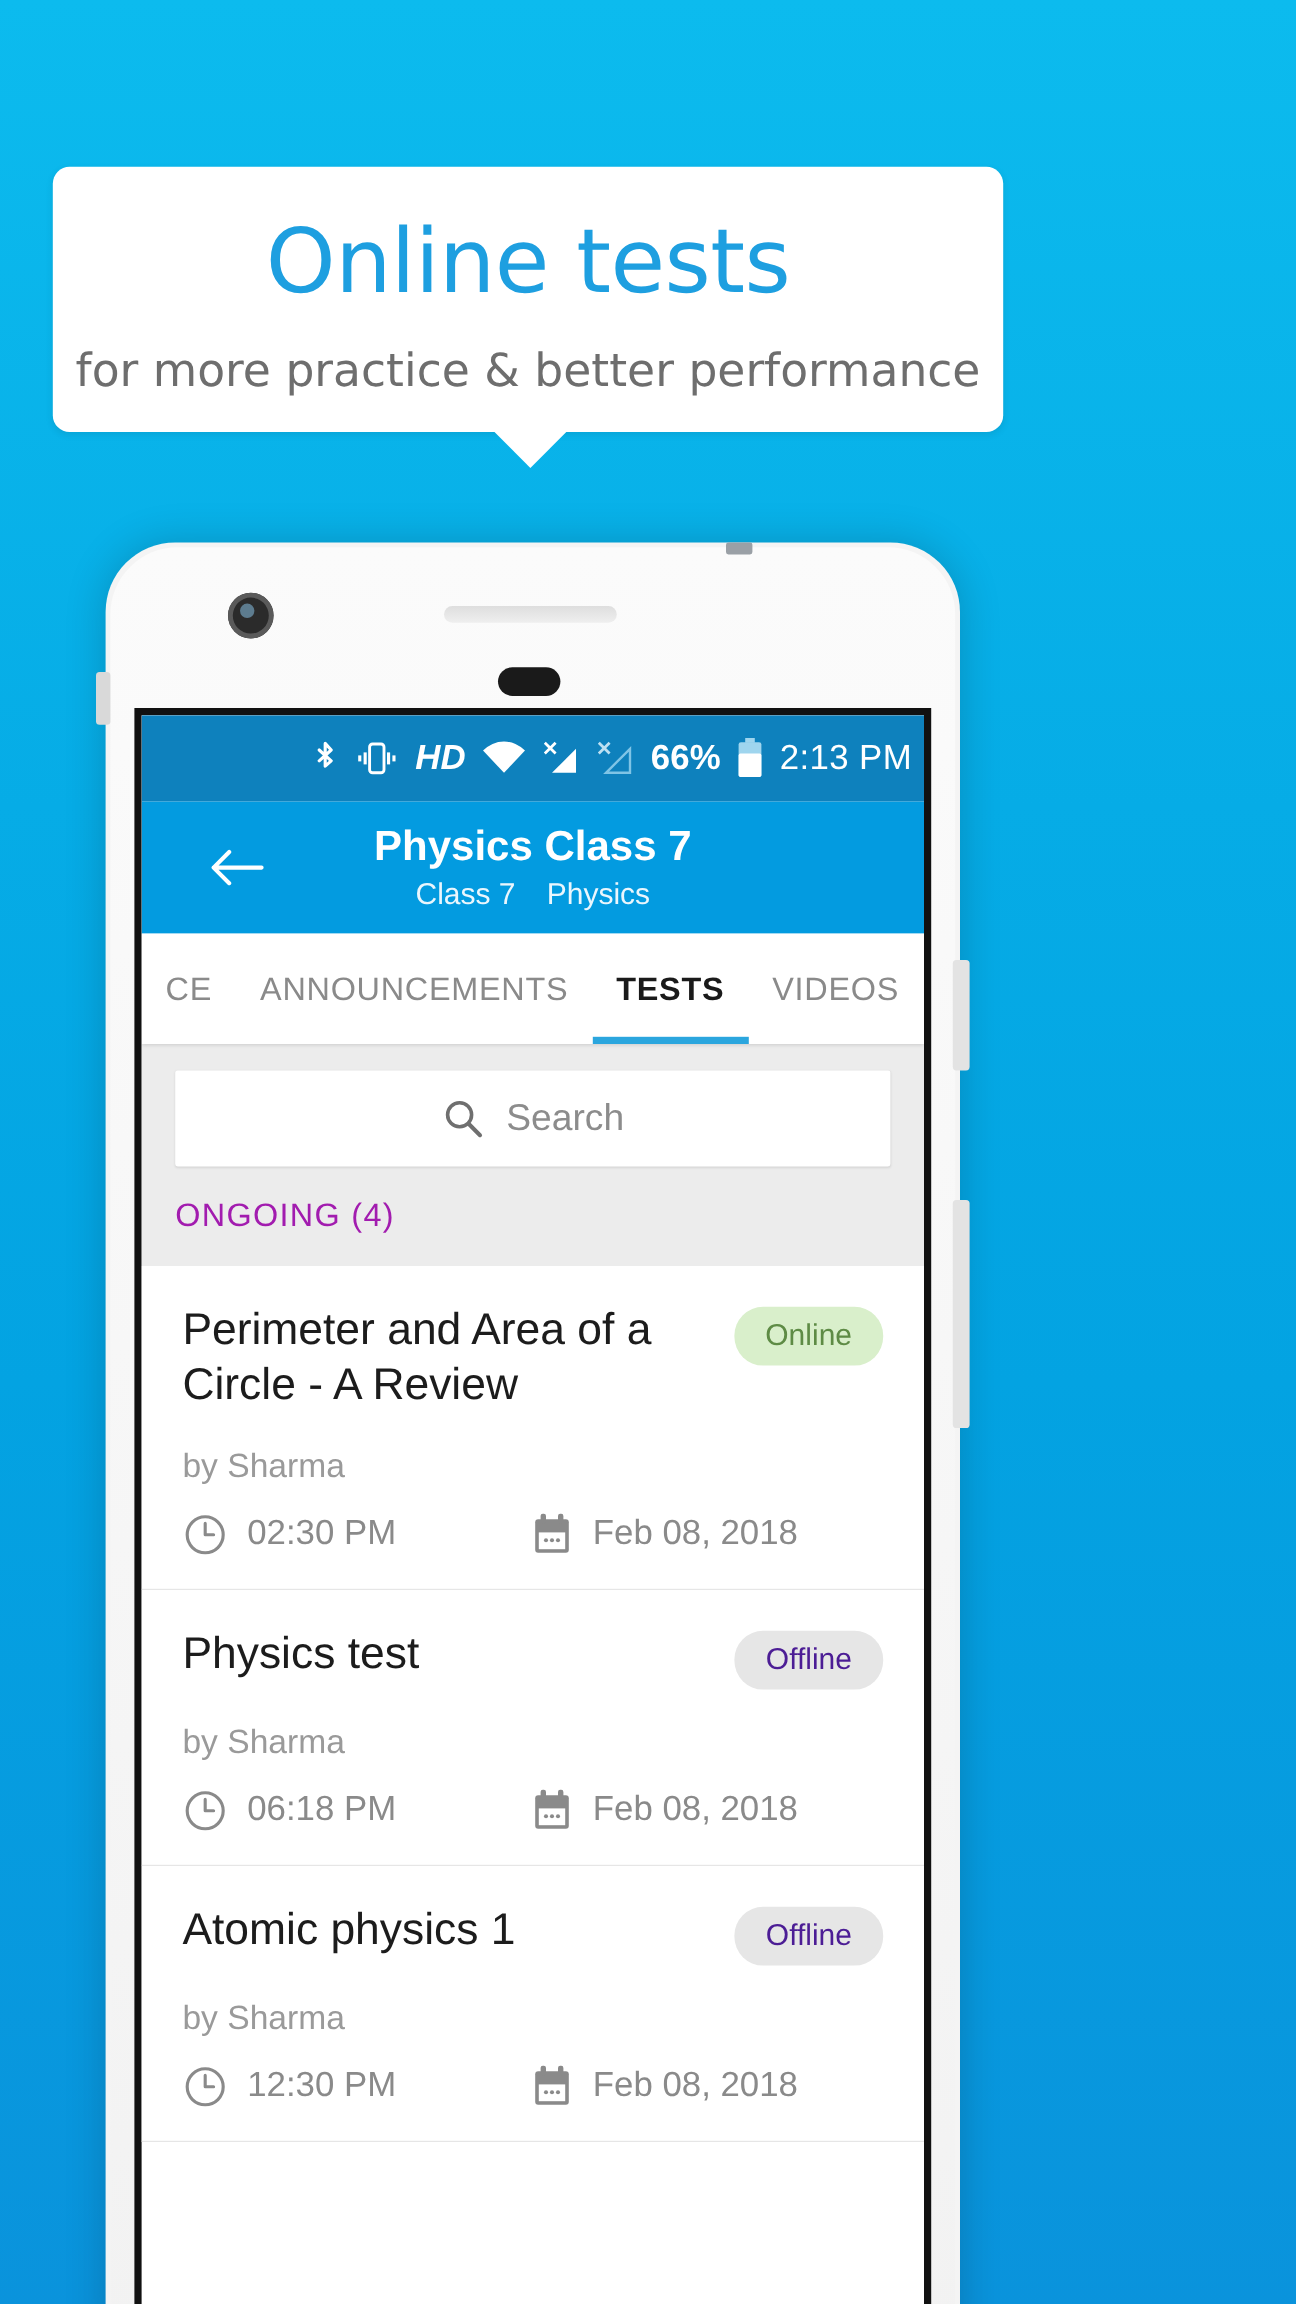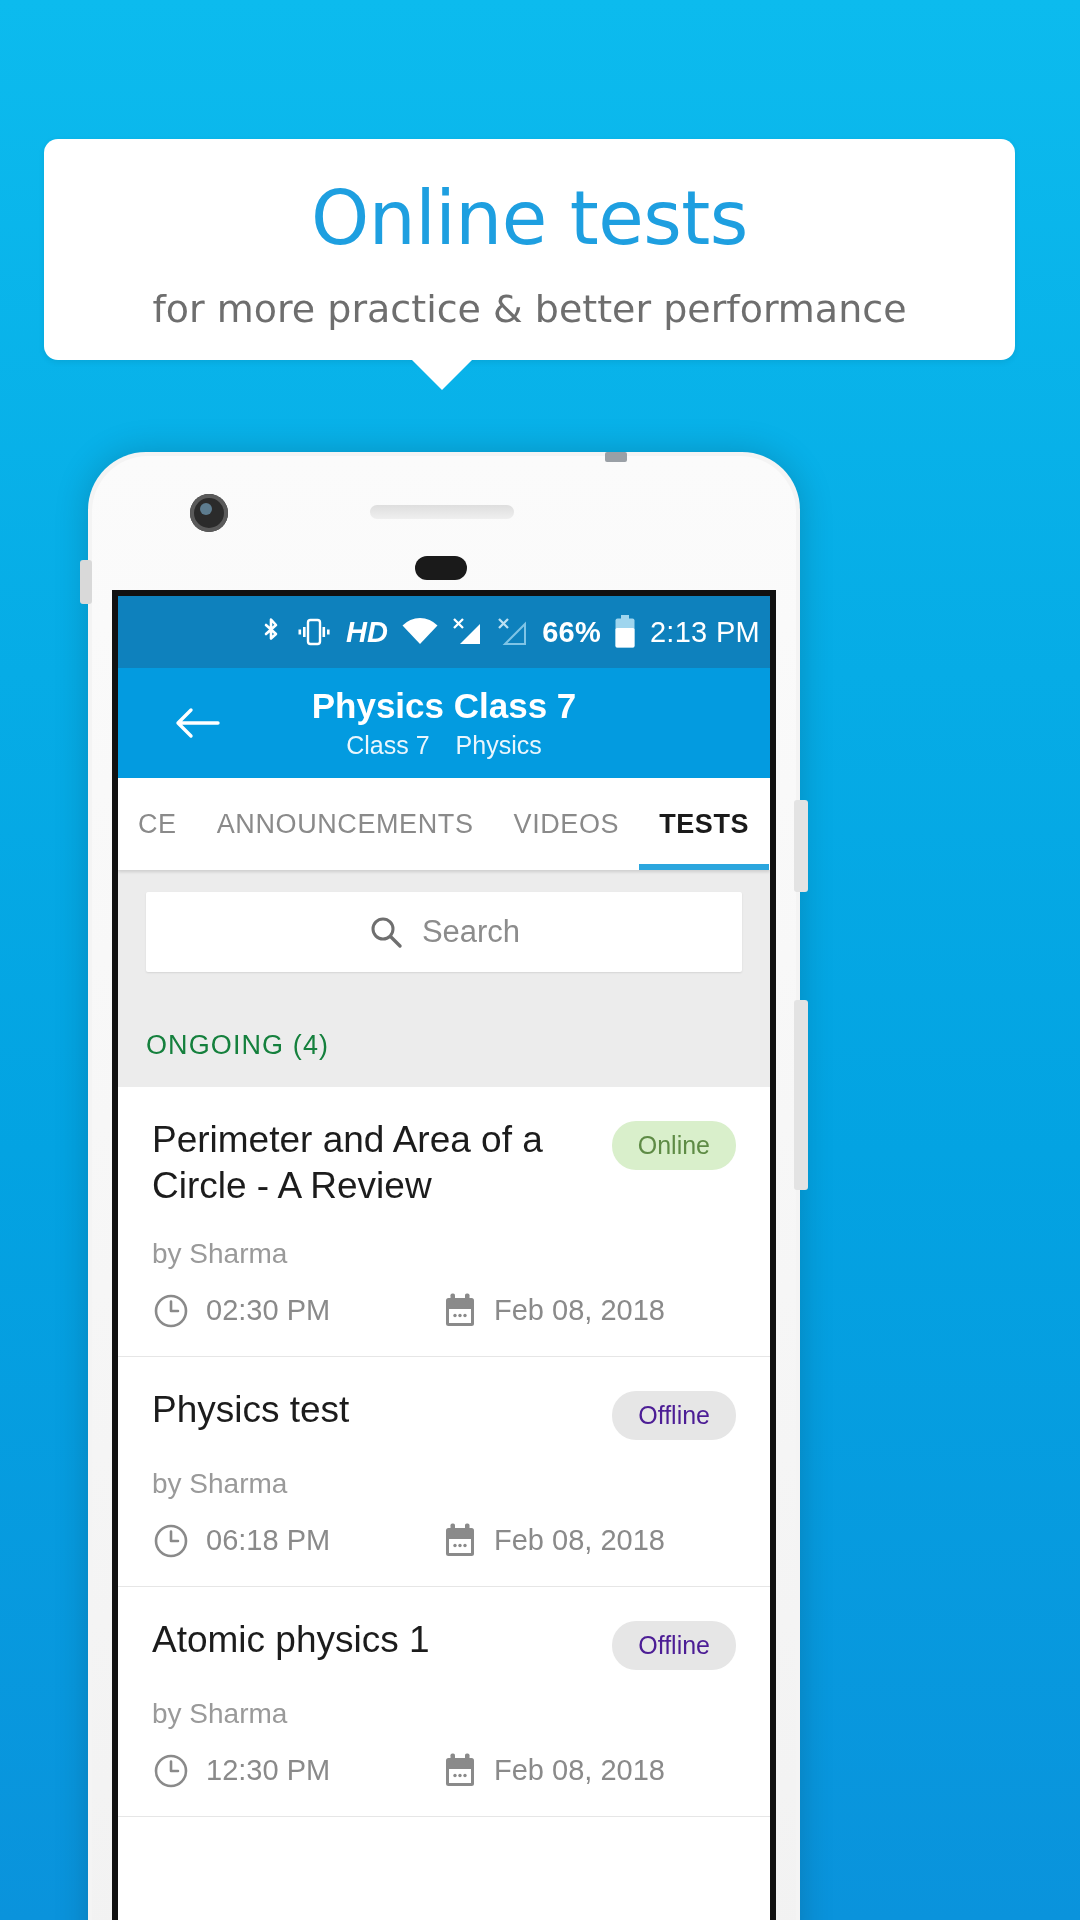--- a/index.html
+++ b/index.html
@@ -10,24 +10,23 @@
     position:relative;
   }
   
   #bg{
     position:absolute;inset:0;
     background:linear-gradient(180deg,#0CBBEE 0%, #06ACE6 35%, #03A3E2 60%, #0A93DC 100%);
   }
 
   
   #callout{
-    position:absolute;left:44px;top:139px;width:944px;height:221px;
+    position:absolute;left:44px;top:139px;width:792px;height:221px;
     background:#FFFFFF;border-radius:14px;
     box-shadow:0 2px 6px rgba(0,0,0,0.08);
-    padding-left:27px;
   }
   #callout-tail{
     position:absolute;left:410px;top:358px;width:0;height:0;
     border-left:32px solid transparent;border-right:32px solid transparent;
     border-top:32px solid #FFFFFF;
   }
   #callout-title{
     position:absolute;left:0;right:0;top:36px;text-align:center;
     font-size:74px;color:#1E9FE0;font-weight:400;letter-spacing:-0.5px;
     font-family:"DejaVu Sans", sans-serif;
@@ -150,21 +149,21 @@
   .content{background:#ECECEC;}
   .searchwrap{padding:22px 28px 26px 28px;}
   .searchbox{
     height:80px;background:#fff;border-radius:2px;
     display:flex;align-items:center;justify-content:center;gap:18px;
     box-shadow:0 1px 2px rgba(0,0,0,0.10);
   }
   .search-text{font-size:31px;color:#8C8C8C;}
 
   .section-label{
-    padding:0 28px 26px 28px;font-size:27px;color:#15803d;letter-spacing:1.1px;margin-top:32px;
+    padding:0 28px 26px 28px;font-size:27px;color:#a21caf;letter-spacing:1.1px;
   }
 
   .card{
     background:#FFFFFF;padding:30px 34px 26px 34px;
     border-bottom:1px solid #E6E6E6;position:relative;
   }
   .card-head{display:flex;align-items:flex-start;justify-content:space-between;gap:16px;}
   .card-title{
     font-size:37px;color:#1C1C1C;line-height:1.25;font-weight:400;max-width:460px;
   }
@@ -269,25 +268,25 @@
     </div>
   </div>
 
   <div class="tabs">
     <div class="tab">
       <span>CE</span>
     </div>
     <div class="tab">
       <span>ANNOUNCEMENTS</span>
     </div>
+    <div class="tab active">
+      <span>TESTS</span>
+    </div>
     <div class="tab">
       <span>VIDEOS</span>
-    </div>
-    <div class="tab active">
-      <span>TESTS</span>
     </div>
   </div>
 
   <div class="content">
 
     <div class="searchwrap">
       <div class="searchbox">
         <span>
           <svg width="36" height="36" viewBox="0 0 36 36">
             <circle cx="15" cy="15" r="10" fill="none" stroke="#6F6F6F" stroke-width="3"></circle>

